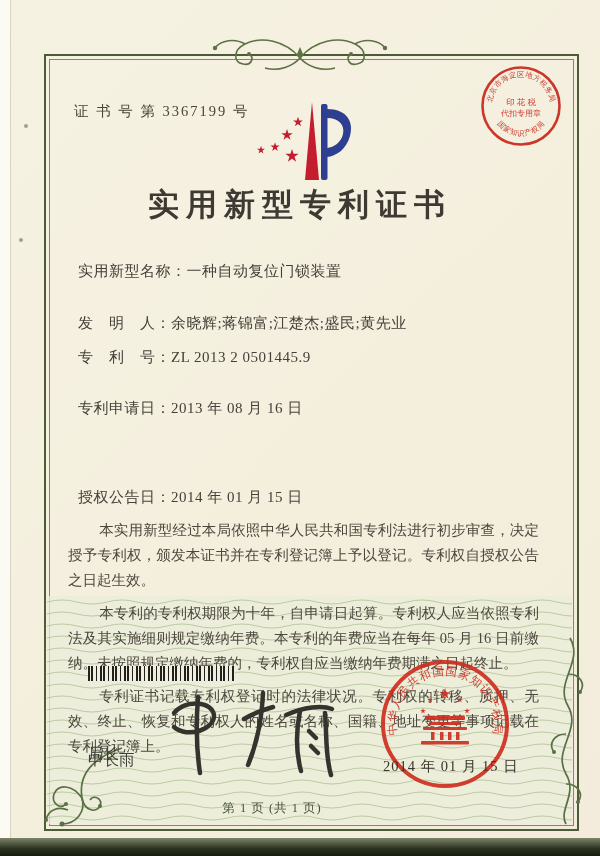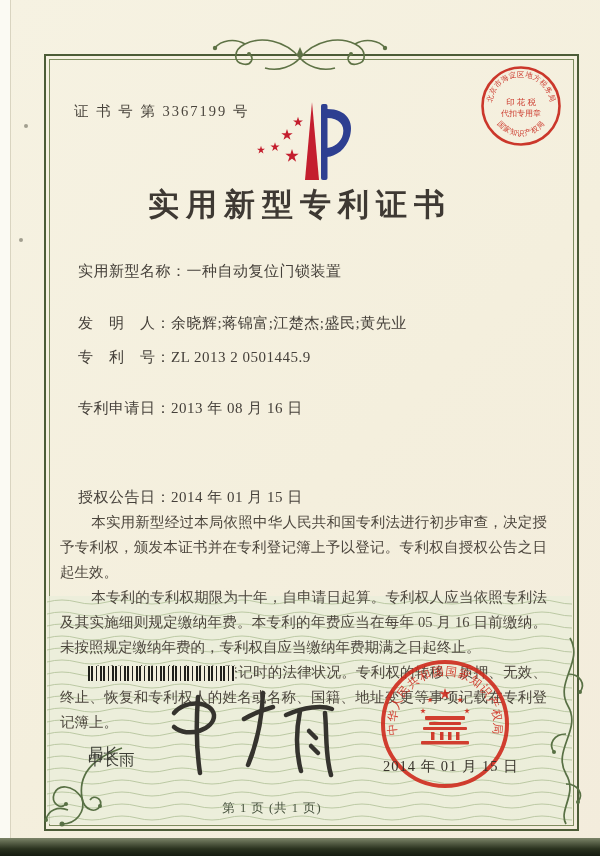--- a/index.html
+++ b/index.html
@@ -22,21 +22,21 @@
   .waves{position:absolute;left:47px;top:596px;width:525px;height:228px;z-index:1;}
   
   .certno{position:absolute;left:74px;top:102px;font-size:14.5px;letter-spacing:2px;
           color:#49443c;z-index:3;}
   .title{position:absolute;left:0;top:184px;width:600px;text-align:center;
          font-size:31px;font-weight:700;letter-spacing:7px;color:#3e3933;z-index:3;}
   .field-row{position:absolute;left:78px;width:470px;font-size:15px;color:#45403a;
              letter-spacing:.5px;z-index:3;white-space:nowrap;}
   .f0{top:262px}.f1{top:314px}.f2{top:348px}.f3{top:399px}.f4{top:443px}.f5{top:488px}
   .body-text{position:absolute;left:60px;top:510px;width:487px;z-index:3;}
-  .body-text p{margin:0;text-indent:2.15em;font-size:14.5px;line-height:25px;
+  .body-text p{margin:8px;text-indent:2.15em;font-size:14.5px;line-height:25px;
                color:#4c463d;text-align:justify;}
   .barcode{position:absolute;left:88px;top:666px;width:147px;height:15px;z-index:3;
            background:repeating-linear-gradient(90deg,#20201c 0 2px,#f2eedd 2px 3px,
              #20201c 3px 5px,#f2eedd 5px 8px,#20201c 8px 9px,#f2eedd 9px 12px);}
   .sig-title{position:absolute;left:88px;top:744px;font-size:15.5px;color:#3e3f37;z-index:3;}
   .sig-name{position:absolute;left:88px;top:750px;font-size:15.5px;color:#3e3f37;z-index:3;}
   .autograph{position:absolute;left:160px;top:683px;z-index:4;}
   .footer{position:absolute;left:0;top:800px;width:544px;text-align:center;
           font-size:12.5px;letter-spacing:1px;color:#46513d;z-index:3;}
   .seal-stamp{position:absolute;left:471px;top:56px;z-index:5;opacity:.92;}

